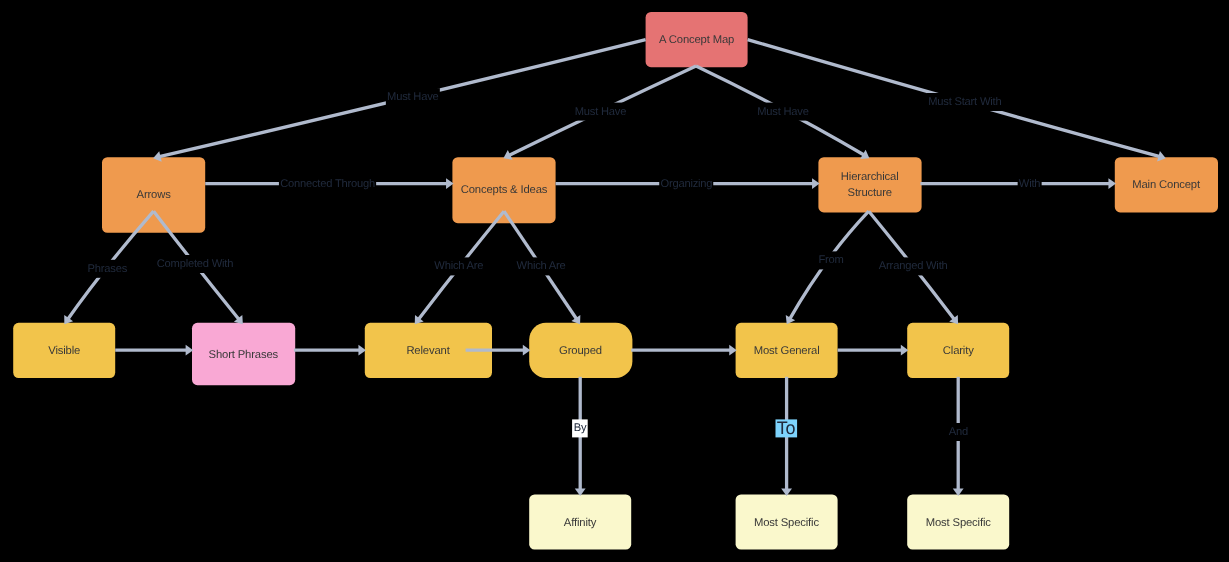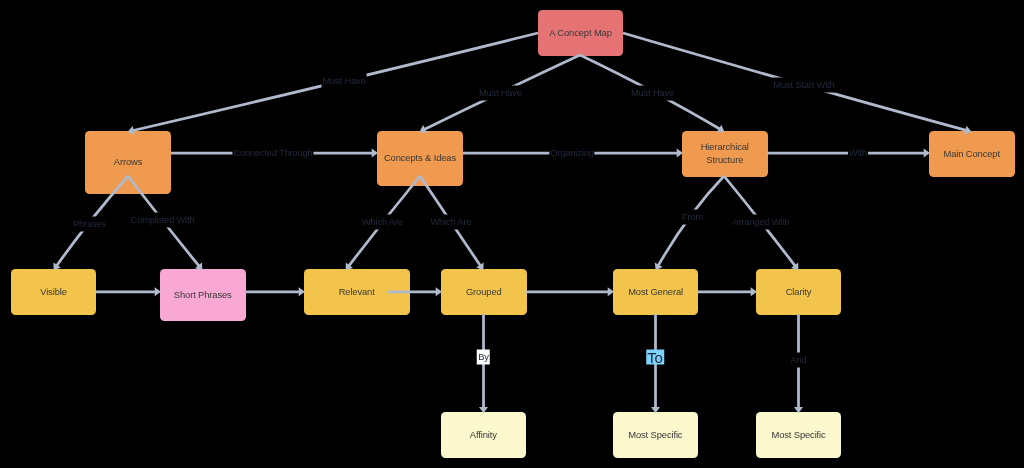--- a/index.html
+++ b/index.html
@@ -39,21 +39,21 @@
       </div>
       <div class="node" style="left: 11px; top: 269px; width: 85px; height: 45.6px; background: rgb(242, 196, 75);">
         <span>Visible</span>
       </div>
       <div class="node" style="left: 160px; top: 269px; width: 85.5px; height: 52px; background: #f9a8d4;">
         <span>Short Phrases</span>
       </div>
       <div class="node" style="left: 303.7px; top: 269px; width: 106px; height: 45.6px; background: rgb(242, 196, 75);">
         <span>Relevant</span>
       </div>
-      <div class="node" style="left: 441px; top: 269px; width: 85.5px; height: 45.6px; background: rgb(242, 196, 75);">
+      <div class="node" style="left: 441px; top: 269px; width: 85.5px; height: 45.6px; background: rgb(242, 196, 75); border-radius: 14px;">
         <span>Grouped</span>
       </div>
       <div class="node" style="left: 612.8px; top: 269px; width: 85.5px; height: 45.6px; background: rgb(242, 196, 75);">
         <span>Most General</span>
       </div>
       <div class="node" style="left: 755.8px; top: 269px; width: 85.5px; height: 45.6px; background: rgb(242, 196, 75);">
         <span>Clarity</span>
       </div>
       <div class="node" style="left: 440.6px; top: 412px; width: 85.5px; height: 45.6px; background: rgb(250, 248, 204); text-align: center;">
         <span>Affinity</span>

